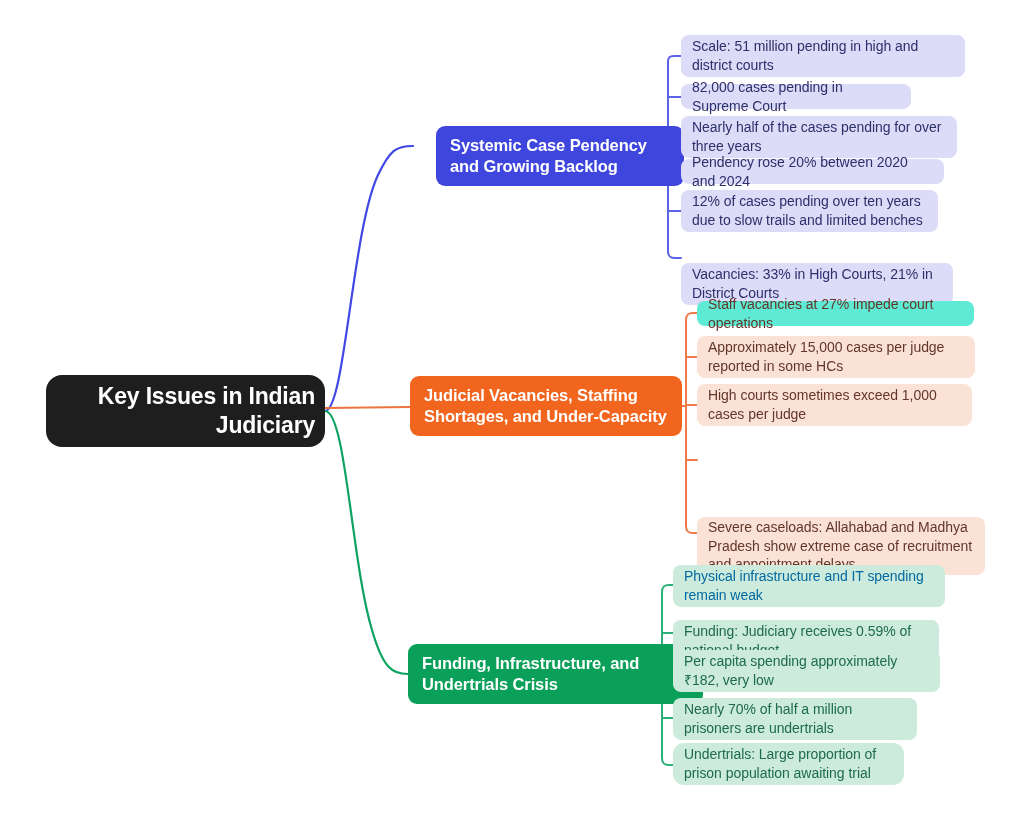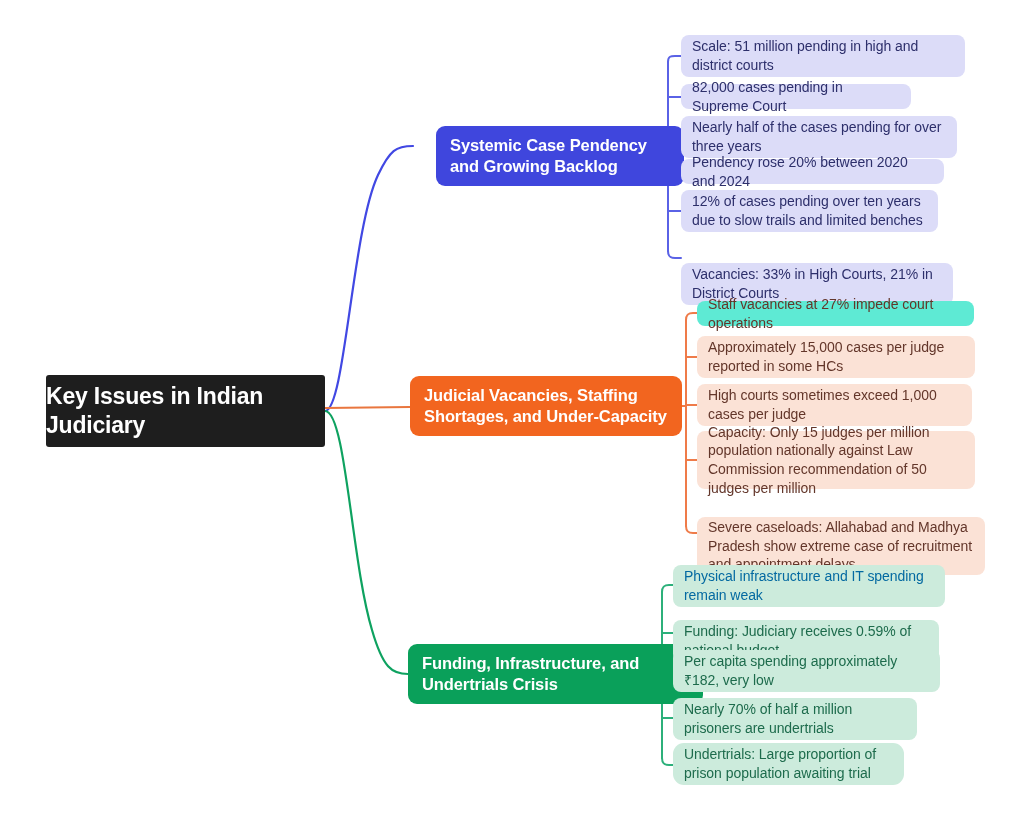--- a/index.html
+++ b/index.html
@@ -25,28 +25,28 @@
     pointer-events: none;
   }
   .node {
     position: absolute;
     box-sizing: border-box;
     display: flex;
     align-items: center;
   }
   .root-node {
     background: #1e1e1e;
-    border-radius: 3px;
+    border-radius: 16px;
     color: #ffffff;
     font-size: 23px;
     font-weight: bold;
     line-height: 1.28;
     justify-content: center;
-    text-align: left;
-    padding: 10px 0;
+    text-align: right;
+    padding: 10px 10px;
     letter-spacing: -0.2px;
   }
   .branch-node {
     border-radius: 9px;
     color: #ffffff;
     font-size: 16.5px;
     font-weight: bold;
     line-height: 1.3;
     padding: 10px 14px;
     letter-spacing: -0.1px;
@@ -151,23 +151,20 @@
   </div>
   <div class="node leaf-node leaf-orange" id="leaf-1-0" style="left: 697px; top: 301px; width: 277px; height: 25px; background: #5eead4; color: rgb(99, 54, 42);">
     <span class="leaf-text">Staff vacancies at 27% impede court operations</span>
   </div>
   <div class="node leaf-node leaf-orange" id="leaf-1-1" style="left: 697px; top: 336px; width: 278px; height: 42px; background: rgb(251, 226, 214); color: rgb(99, 54, 42);">
     <span class="leaf-text">Approximately 15,000 cases per judge reported in some HCs</span>
   </div>
   <div class="node leaf-node leaf-orange" id="leaf-1-2" style="left: 697px; top: 384px; width: 275px; height: 42px; background: rgb(251, 226, 214); color: rgb(99, 54, 42);">
     <span class="leaf-text">High courts sometimes exceed 1,000 cases per judge</span>
   </div>
-  <div class="node leaf-node leaf-orange" id="leaf-1-3" style="left: 697px; top: 431px; width: 278px; height: 58px; background: rgb(251, 226, 214); color: rgb(99, 54, 42);">
-    <span class="leaf-text">Capacity: Only 15 judges per million population nationally against Law Commission recommendation of 50 judges per million</span>
-  </div>
   <div class="node leaf-node leaf-orange" id="leaf-1-4" style="left: 697px; top: 497px; width: 288px; height: 58px; background: rgb(251, 226, 214); color: rgb(99, 54, 42); margin-top: 20px;">
     <span class="leaf-text">Severe caseloads: Allahabad and Madhya Pradesh  show extreme case of recruitment and appointment delays.</span>
   </div>
 
   <div class="node branch-node branch-green" id="branch-2" style="left: 408px; top: 644px; width: 295px; height: 60px; background: rgb(10, 160, 90);">
     <span class="branch-text">Funding, Infrastructure, and Undertrials Crisis</span>
   </div>
   <div class="node leaf-node leaf-green" id="leaf-2-0" style="left: 673px; top: 565px; width: 272px; height: 42px; background: rgb(204, 235, 220); color: #0369a1;">
     <span class="leaf-text">Physical infrastructure and IT spending remain weak</span>
   </div>

